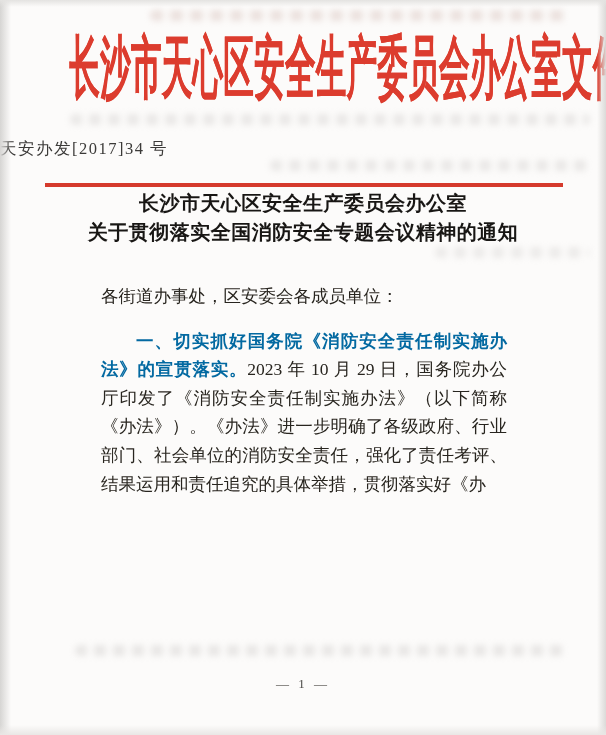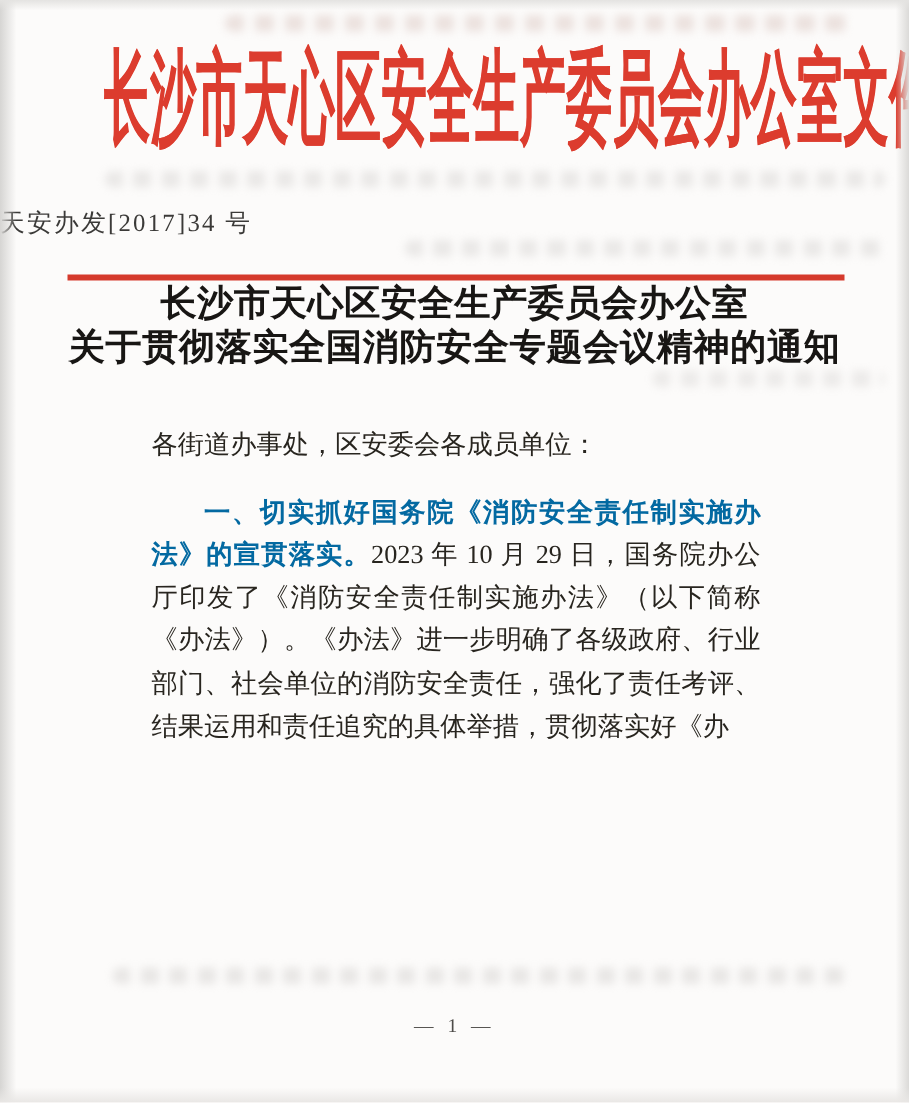--- a/index.html
+++ b/index.html
@@ -74,21 +74,21 @@
   .red-rule {
     position: absolute;
     top: 183px; left: 45px;
     width: 518px; height: 4px;
     background: #d53a2c;
   }
   .doc-title {
     position: absolute;
     top: 189px; left: 0; right: 0;
     text-align: center;
-    font-size: 24px;
+    font-size: 20px;
     line-height: 29px;
     font-weight: 700;
     letter-spacing: 0.5px;
     color: #181614;
   }
   .body-text {
     position: absolute;
     top: 266px; left: 85px;
     width: 438px;
     font-size: 17.5px;

